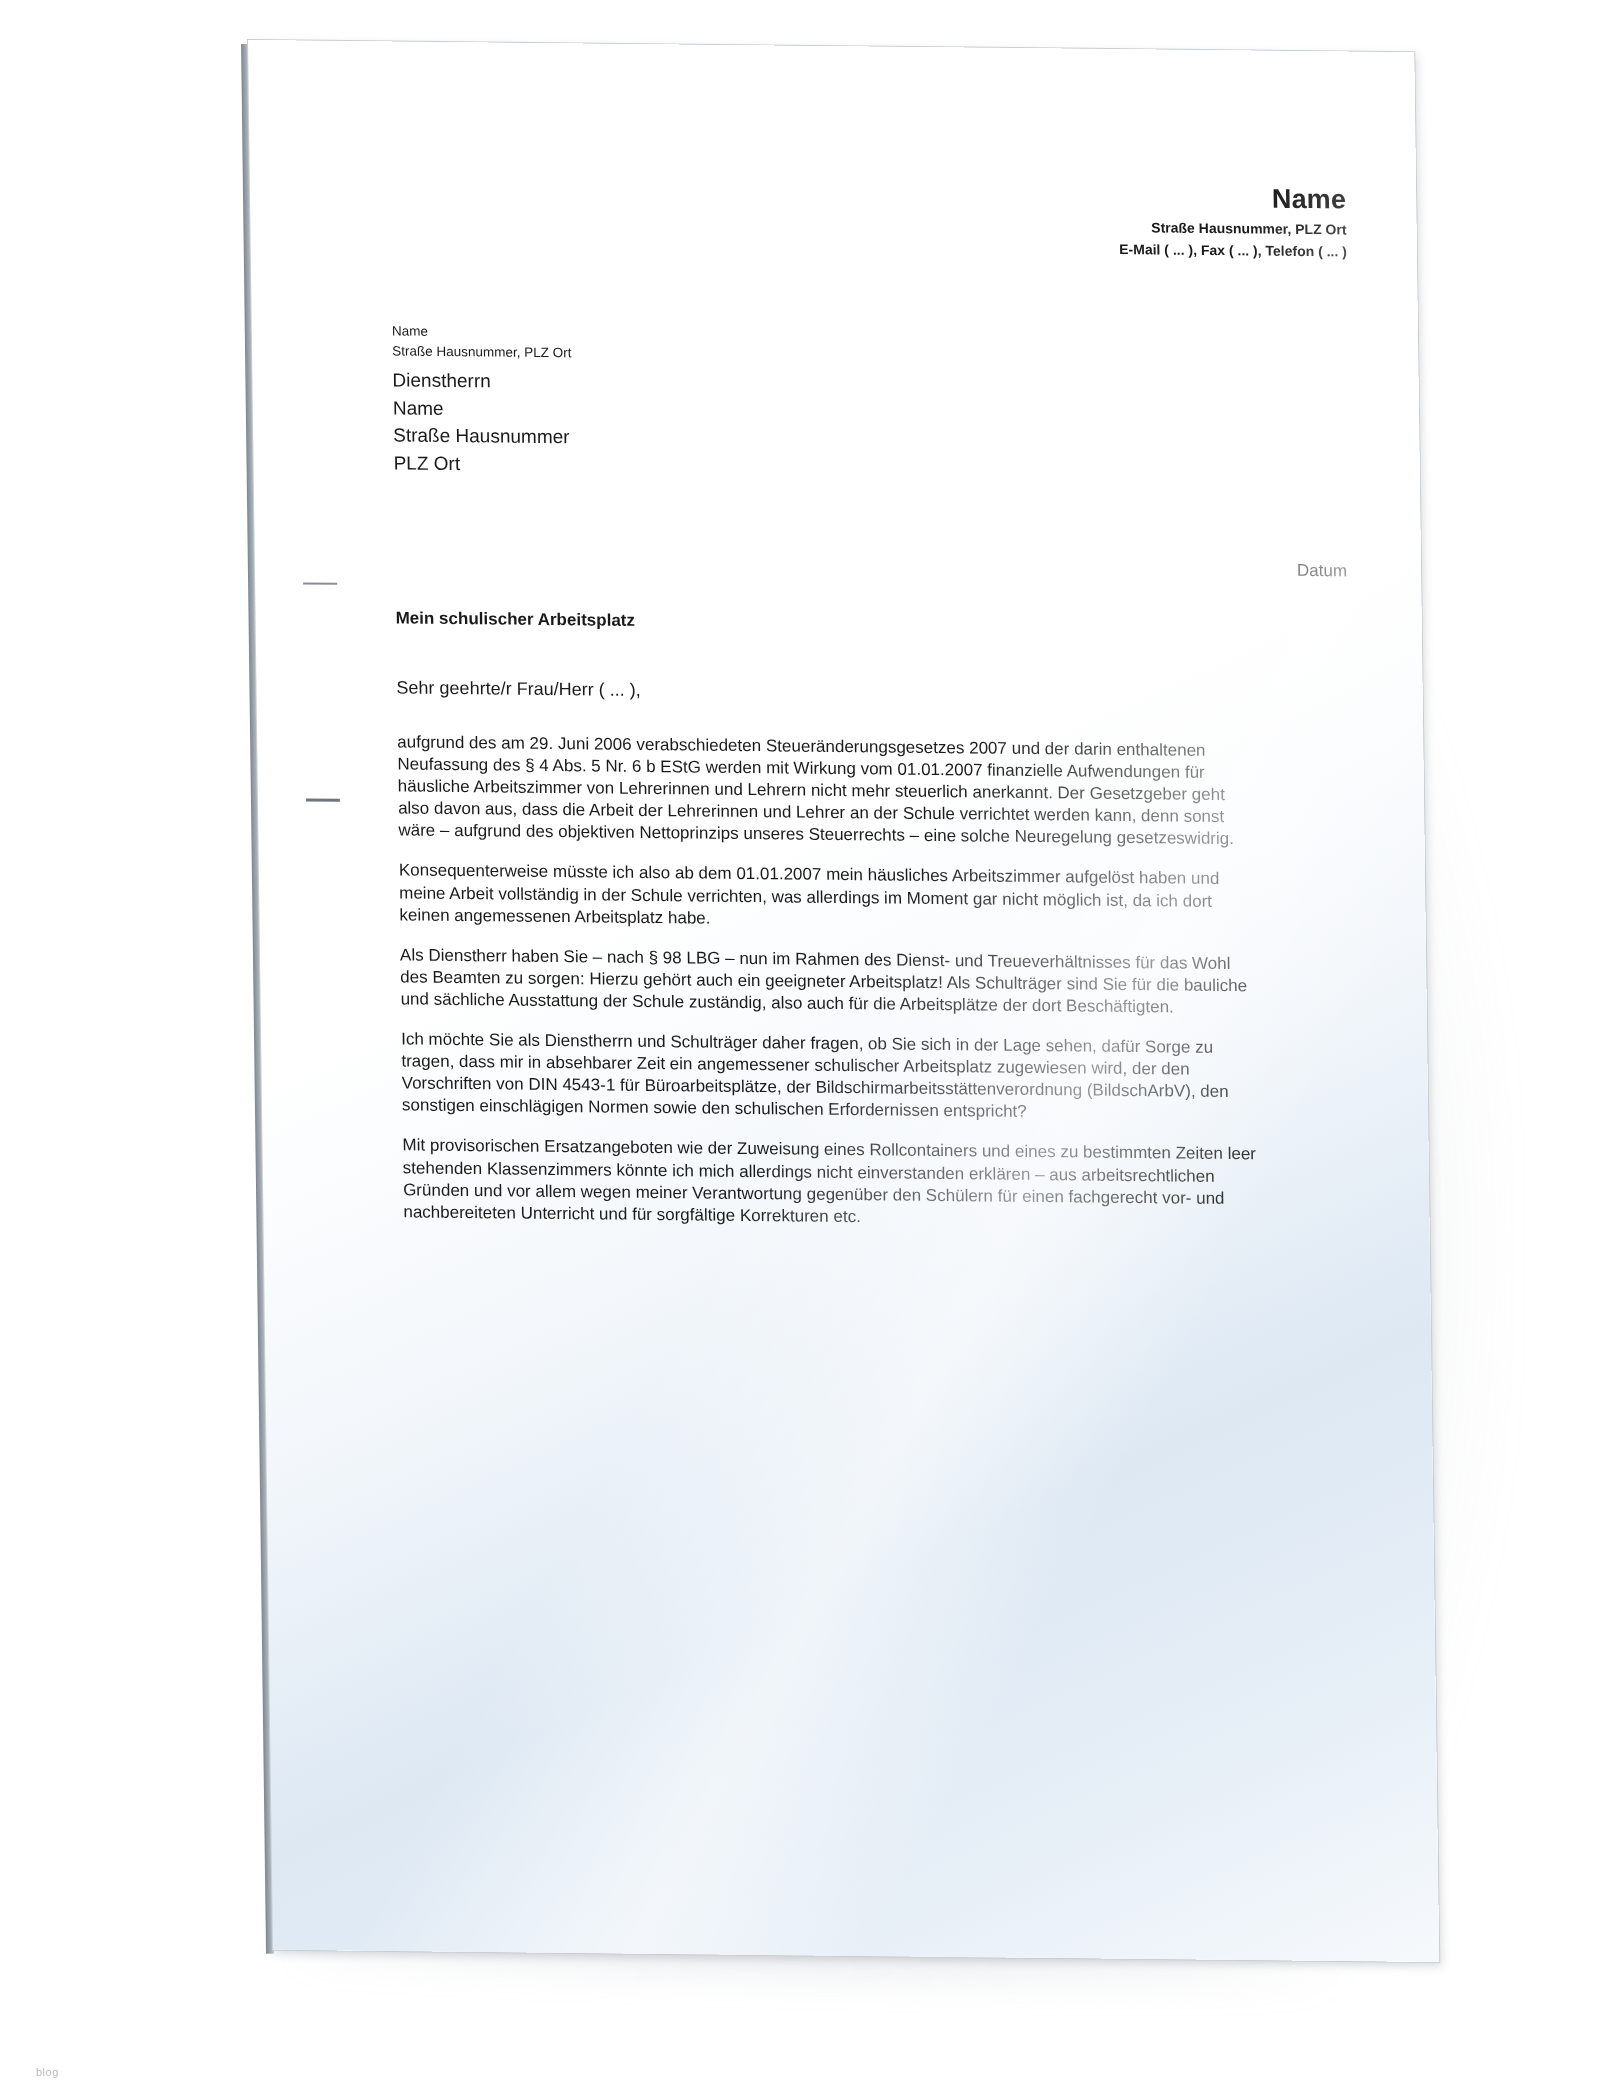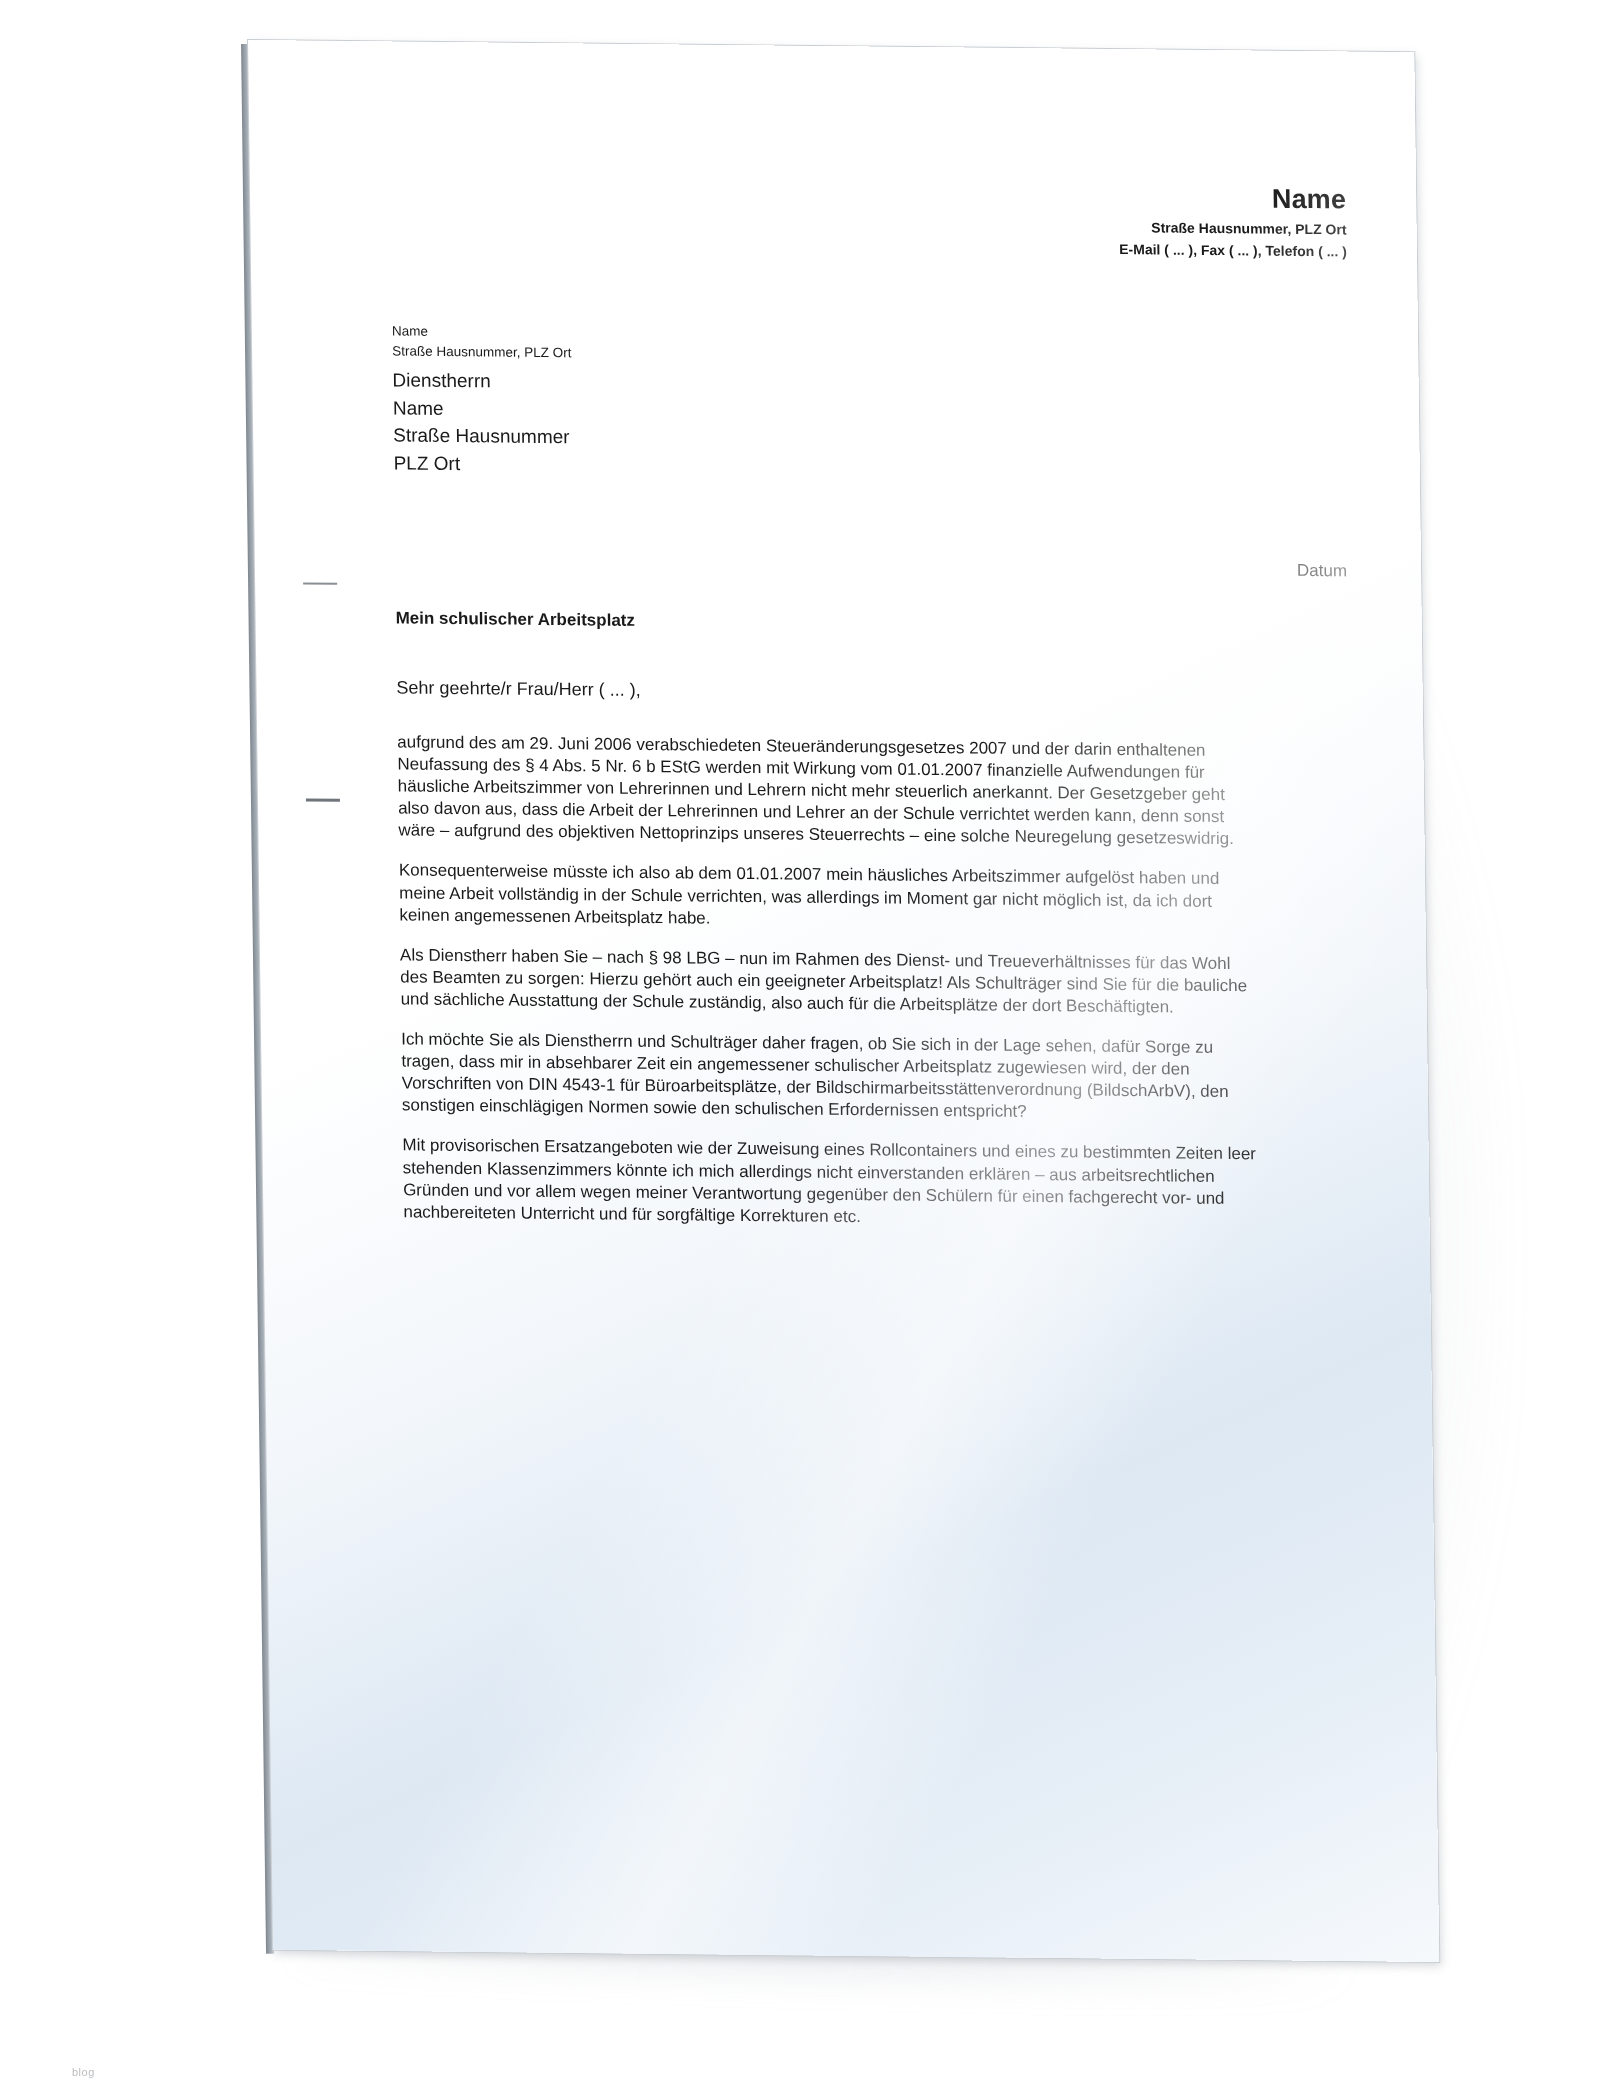--- a/index.html
+++ b/index.html
@@ -158,21 +158,20 @@
   .fold-mark.mid { top: 758px; height: 3px; background:#6f757b; }
 
   
   #corner-tag {
     position: absolute;
     left: 36px;
     bottom: 22px;
     font-size: 11px;
     color: #b9bcbf;
     letter-spacing: .5px;
-    margin-left: 36px;
   }
 </style>
 </head>
 <body>
 
 <div id="stage">
 
   <div id="sheet-shadow"></div>
 
   <div id="paper-wrap">

